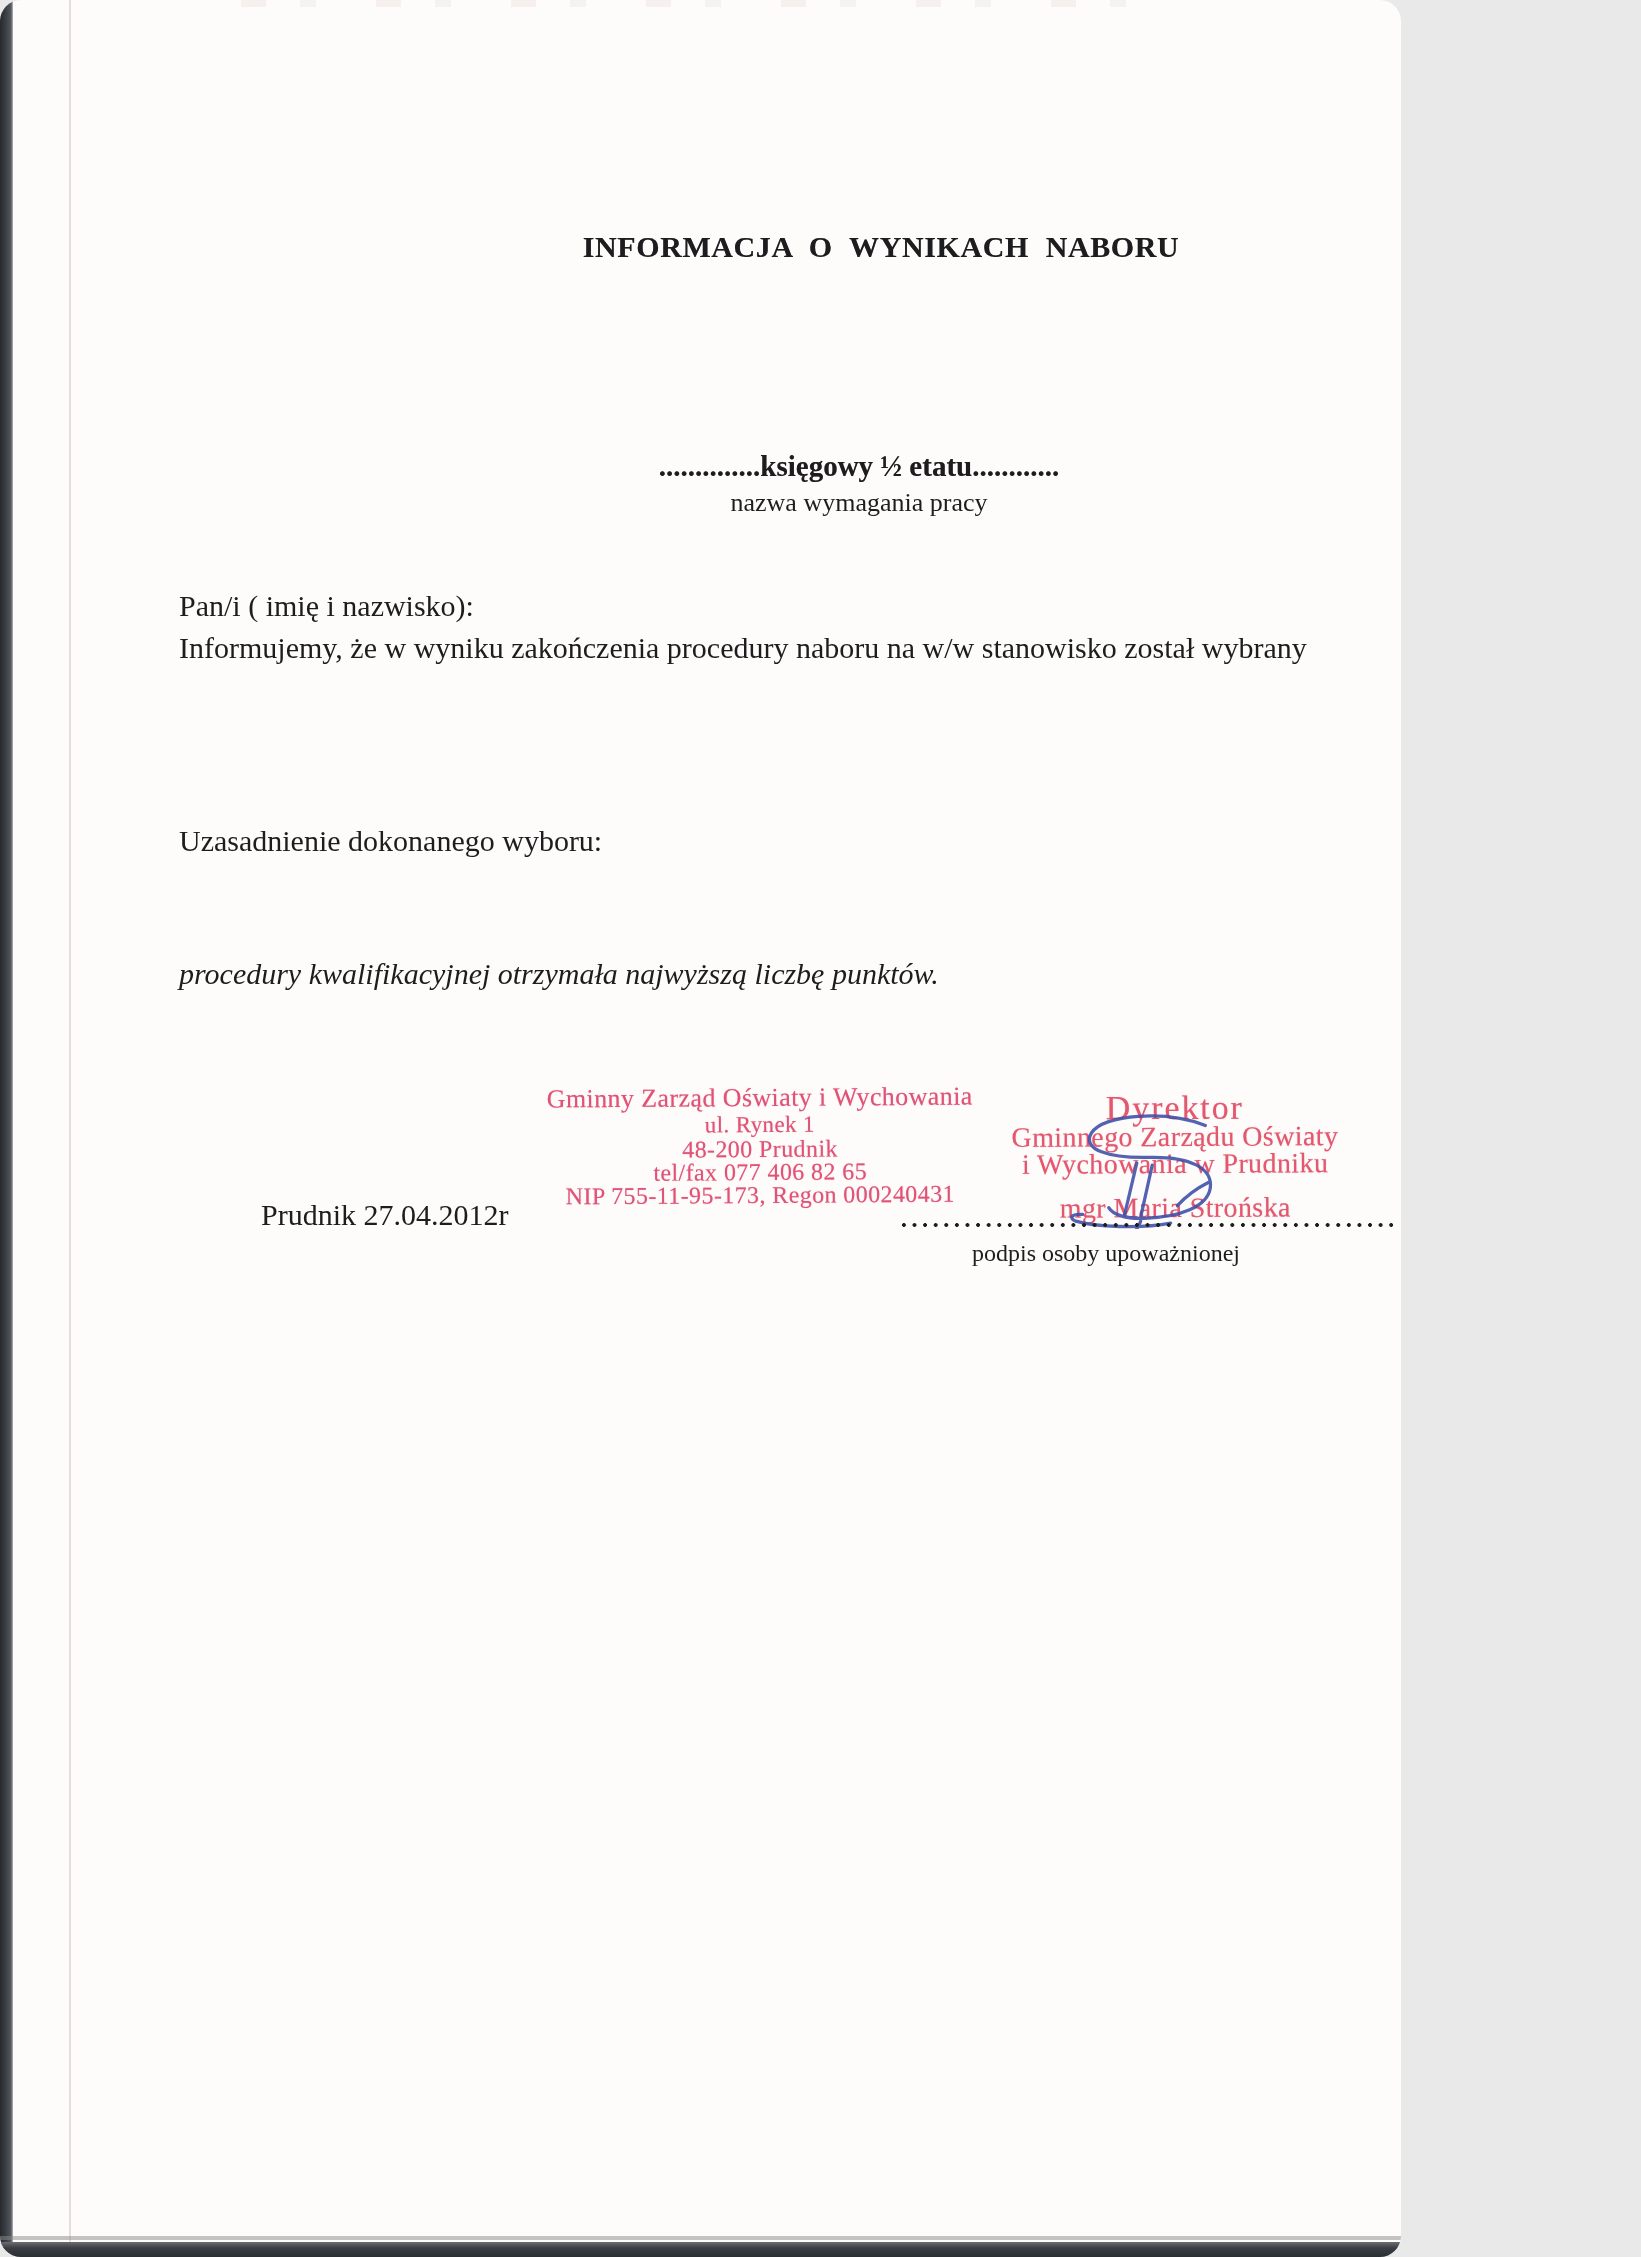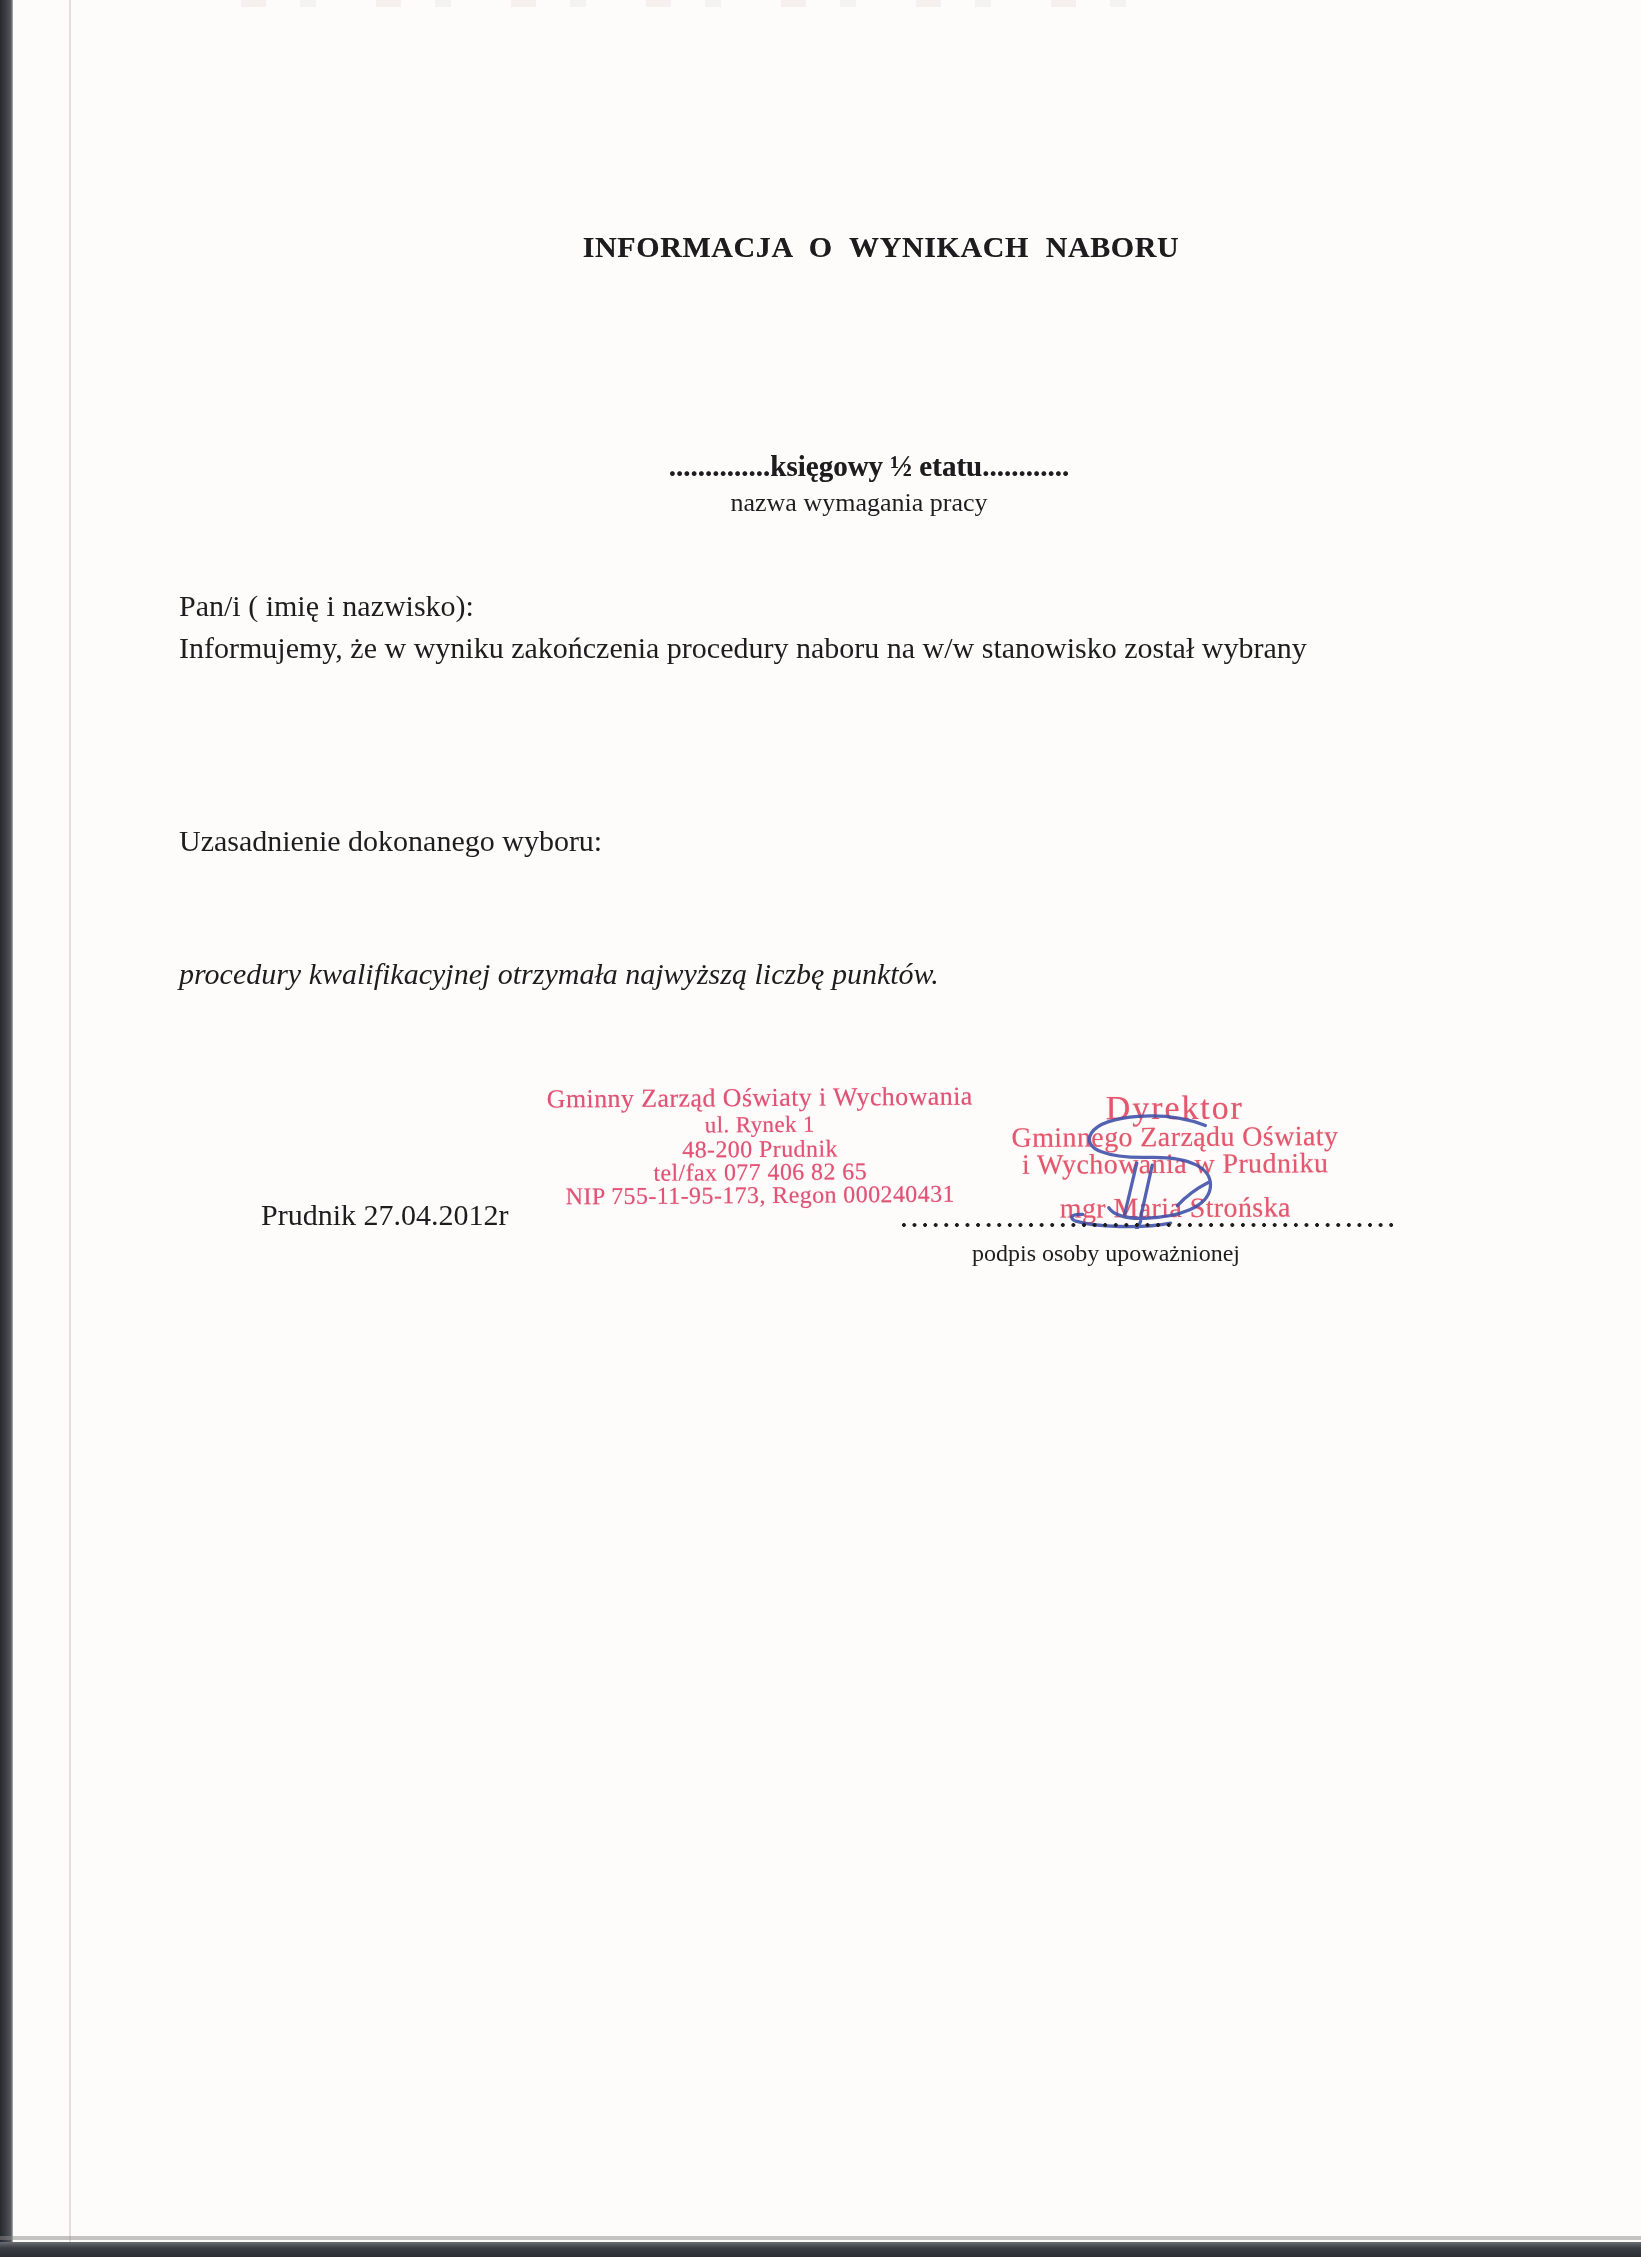--- a/index.html
+++ b/index.html
@@ -1,22 +1,23 @@
 <!DOCTYPE html>
 <html lang="pl"><head>
 <meta charset="utf-8">
 <style>
   html,body{margin:0;padding:0;background:#e9e9e9;}
   .scan{
     position:relative;
-    width:1641px;height:2257px;
+    width:1401px;height:2257px;
     background:#fdfcfa;
     overflow:hidden;
     font-family:"Liberation Serif","DejaVu Serif",serif;
     color:#1d1d1f;
+    border-radius:21px;
   }
   
   .edge-left{
     position:absolute;left:0;top:0;width:12.6px;height:2257px;
     background:linear-gradient(90deg,#26282c 0%,#3b3f45 45%,#565a60 85%,#b9bbbd 100%);
   }
   .paper-edge-line{
     position:absolute;left:69px;top:0;width:1.9px;height:2257px;
     background:rgba(175,170,165,0.35);
   }
@@ -46,21 +47,20 @@
   }
   .doc-subtitle{
     top:294px;left:883px;
     font-size:29px;font-weight:bold;
     text-shadow:0 0 0.6px rgba(25,25,28,.5);
   }
   .position-line{
     top:450px;left:859px;
     font-size:29px;font-weight:bold;
     text-shadow:0 0 0.6px rgba(25,25,28,.5);
-    margin-left:10px;
   }
   .position-caption{
     top:488px;left:859px;
     font-size:26px;
   }
   .intro{top:585px;left:179px;font-size:30px;line-height:42px;}
   .name-line{
     top:691px;left:874px;
     font-size:37px;font-weight:bold;letter-spacing:0.8px;
     text-shadow:0 0 0.7px rgba(25,25,28,.55);

